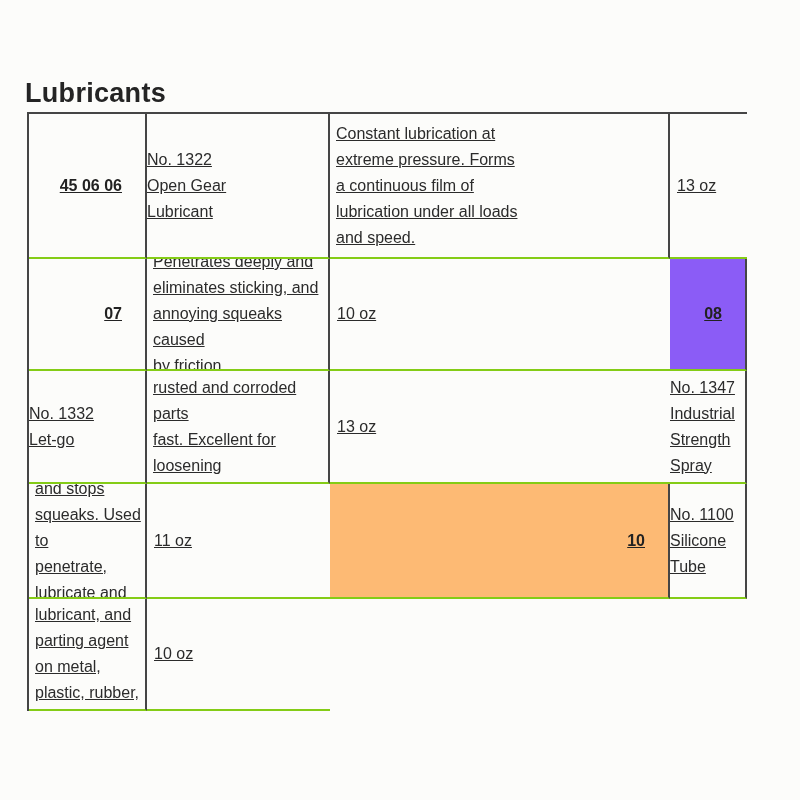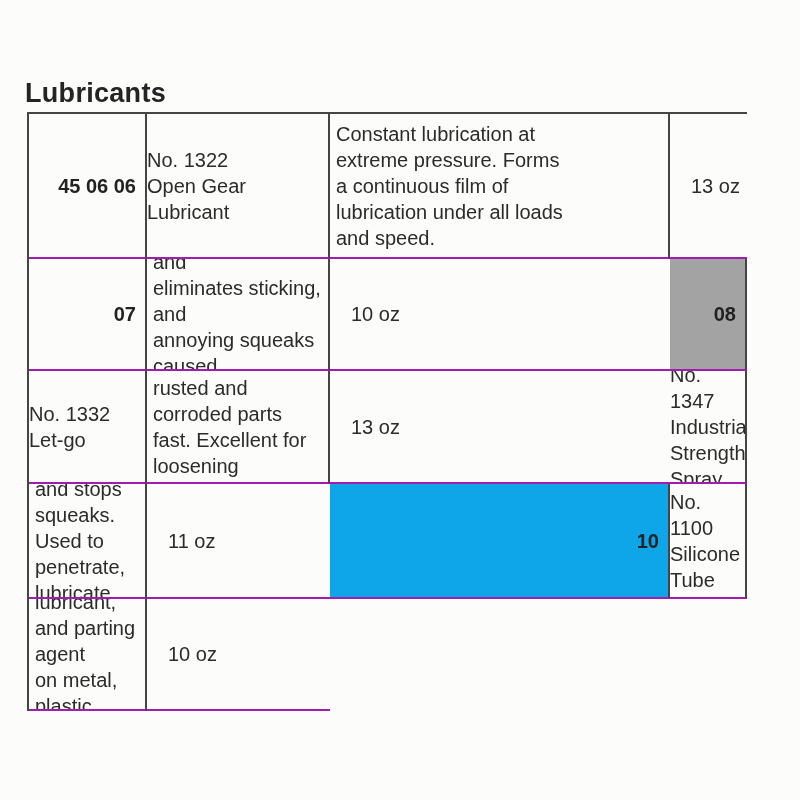--- a/index.html
+++ b/index.html
@@ -34,52 +34,53 @@
     left: 27px;
     top: 112px;
     display: grid;
     grid-template-columns: 118px 183px 340px 77px;
     grid-template-rows: 145px 112px 113px 115px 112px;
     border-top: 2px solid #454545;
     border-left: 2px solid #454545;
   }
   .cell {
     box-sizing: border-box;
-    border-bottom: 2px solid #a21caf;
+    border-bottom: 2px solid #84cc16;
     display: flex;
     flex-direction: column;
     justify-content: center;
-    font-size: 20px;
+    font-size: 16px;
     line-height: 26px;
     color: #2b2b2b;
     overflow: hidden;
+    text-decoration: underline;
   }
   .cell.sep {
     border-right: 2px solid #454545;
   }
   .cell.part {
     align-items: flex-end;
-    padding-right: 9px;
+    padding-right: 23px;
     font-weight: bold;
     color: #222222;
   }
   .cell.product {
     white-space: pre-line;
   }
   .cell.descr {
     padding-left: 6px;
     padding-right: 2px;
     white-space: pre-line;
   }
   .cell.size {
-    padding-left: 21px;
+    padding-left: 7px;
   }
   
-  .cell.tint-strong { background: #a3a3a3; }
-  .cell.tint-light  { background: #0ea5e9; }
+  .cell.tint-strong { background: #8b5cf6; }
+  .cell.tint-light  { background: #fdba74; }
 </style>
 </head>
 <body>
 
 <div class="page">
 
   <div class="page-title">Lubricants</div>
 
   <div class="lube-table">
 

